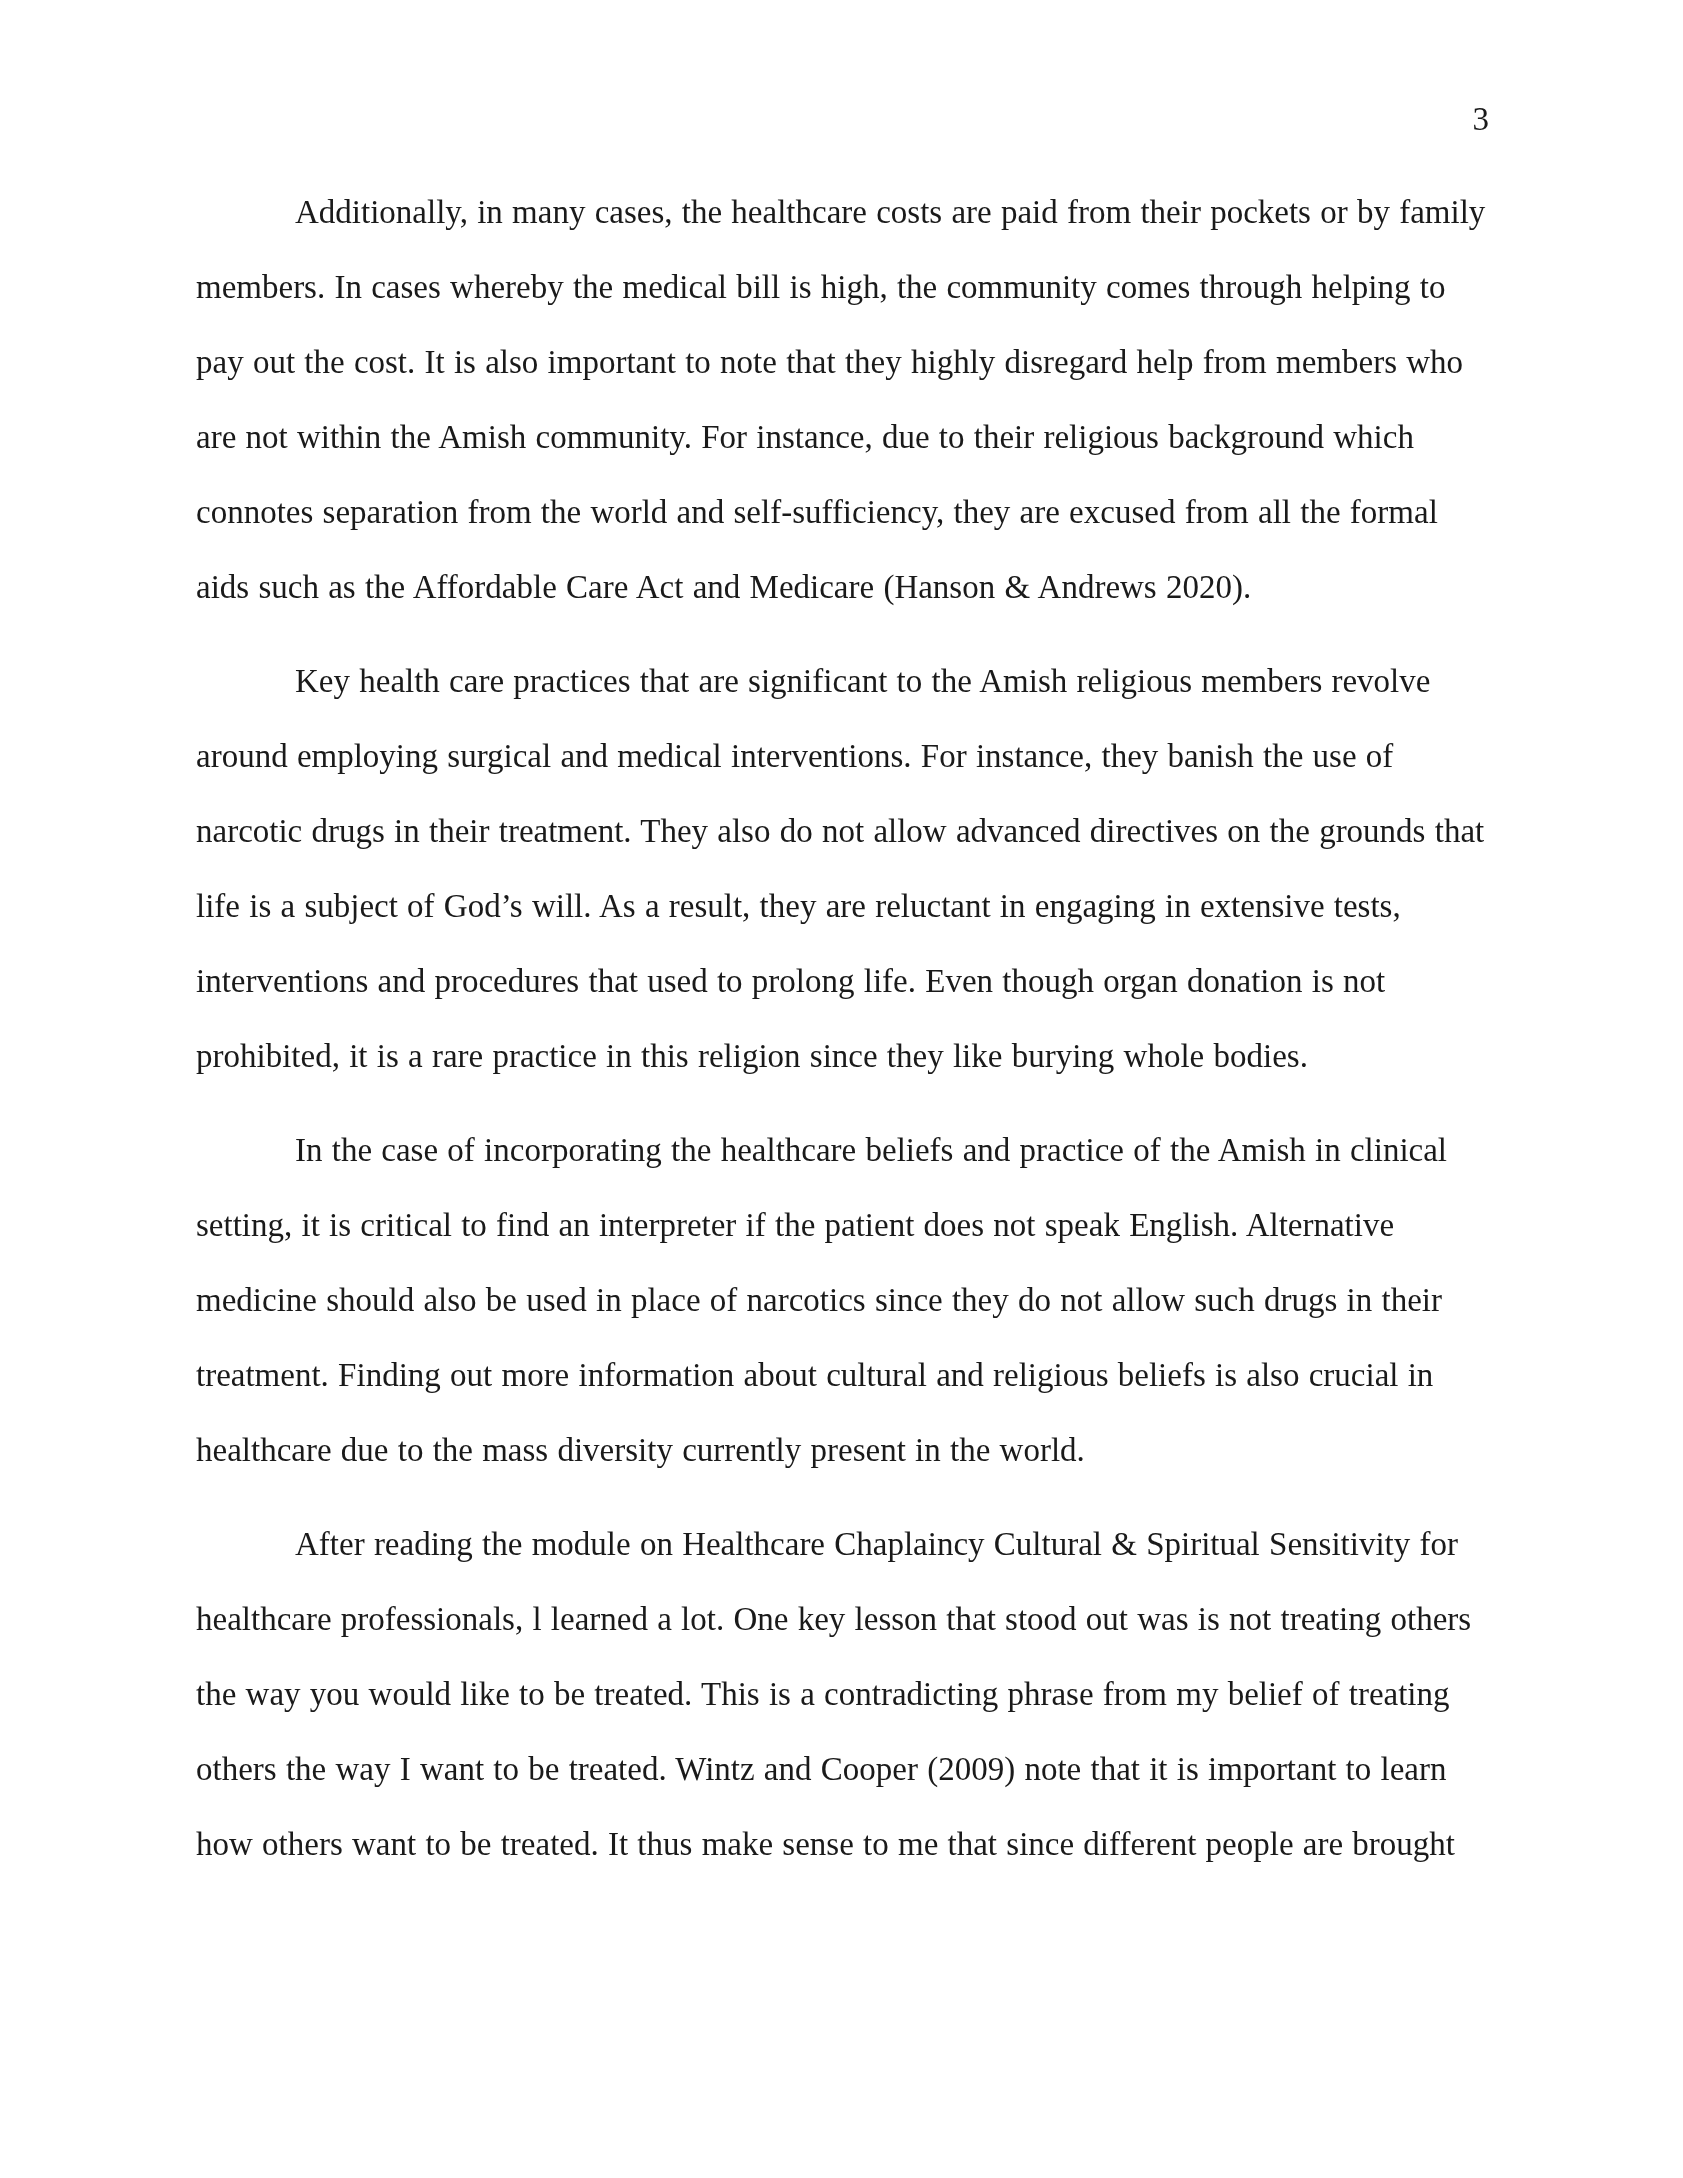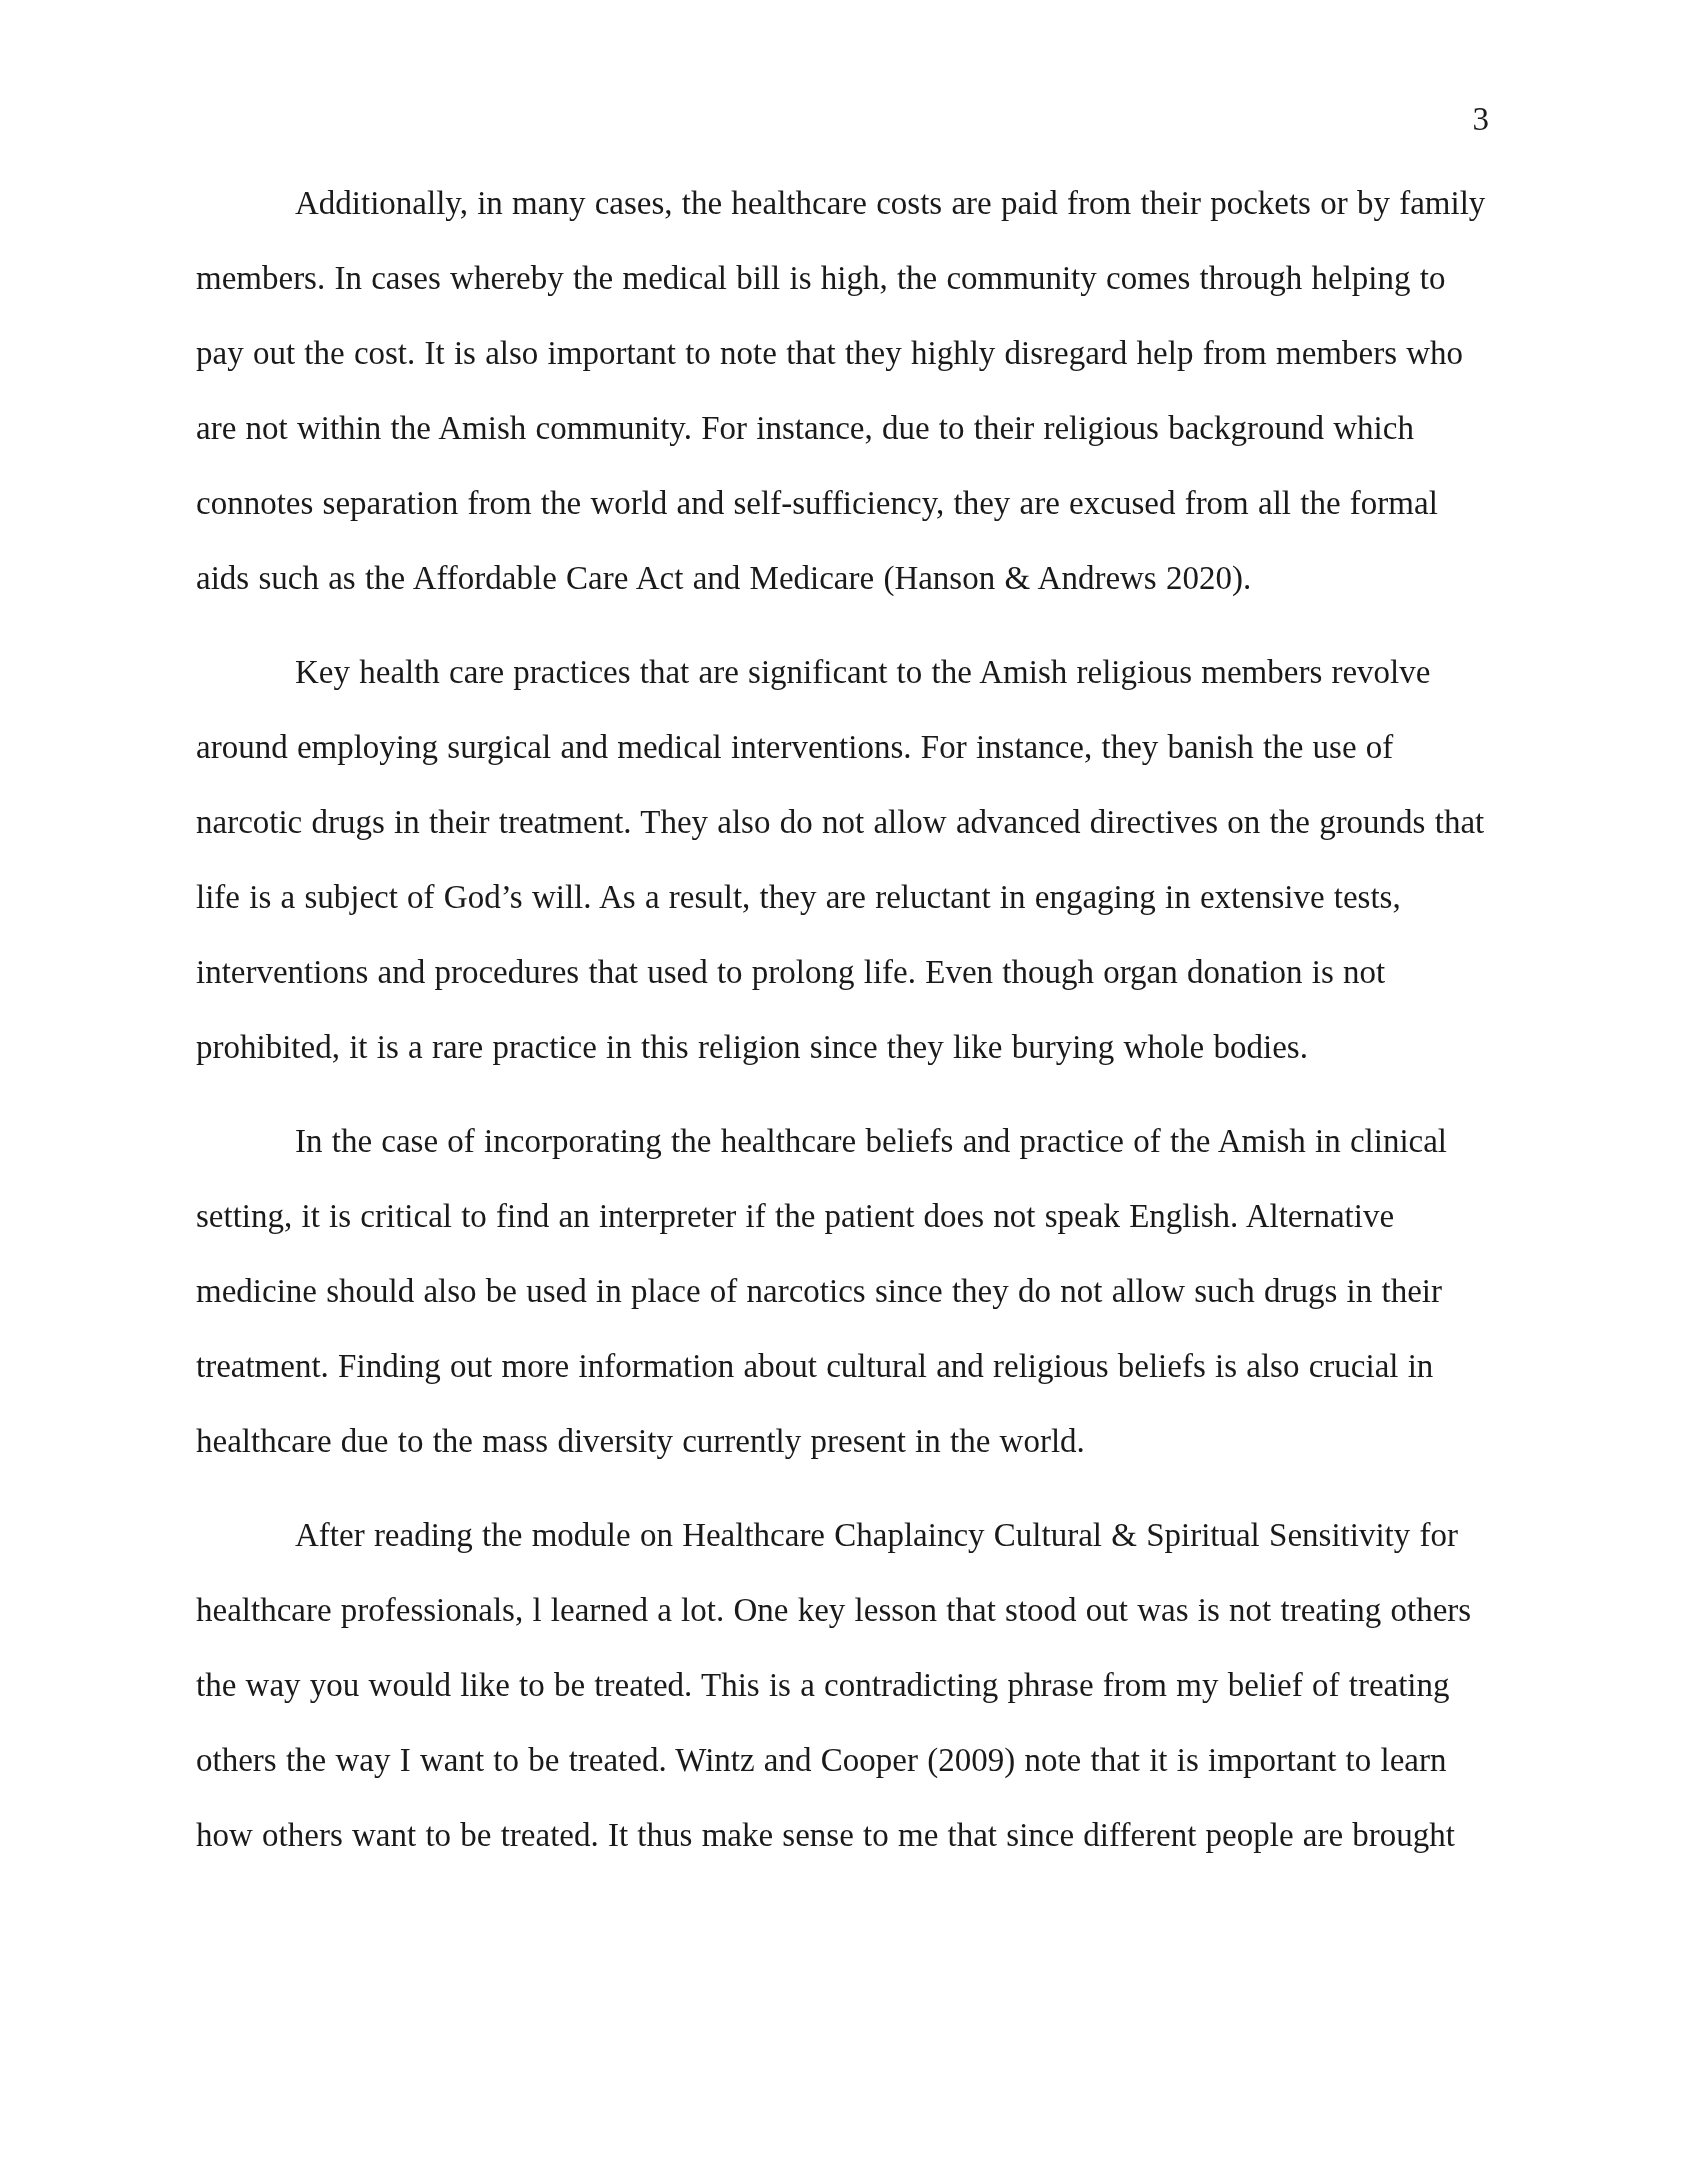--- a/index.html
+++ b/index.html
@@ -16,21 +16,21 @@
   .page-number {
     position: absolute;
     top: 99px;
     right: 194px;
     font-size: 33px;
     line-height: 40px;
     text-align: right;
   }
   .content {
     position: absolute;
-    top: 166px;
+    top: 175px;
     left: 196px;
     width: 1299px;
   }
   .content p {
     font-size: 33px;
     line-height: 75px;
     text-indent: 99px;
     margin: 0 0 19px 0;
     text-align: left;
     word-spacing: 1px;

